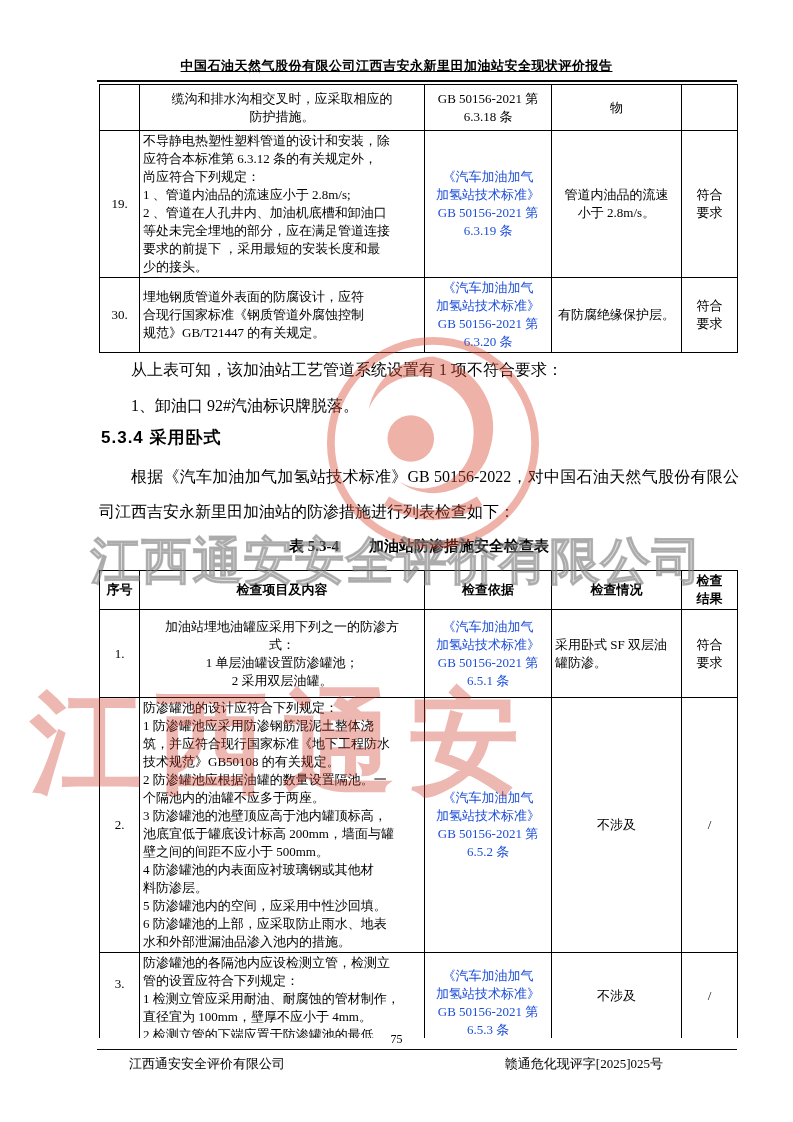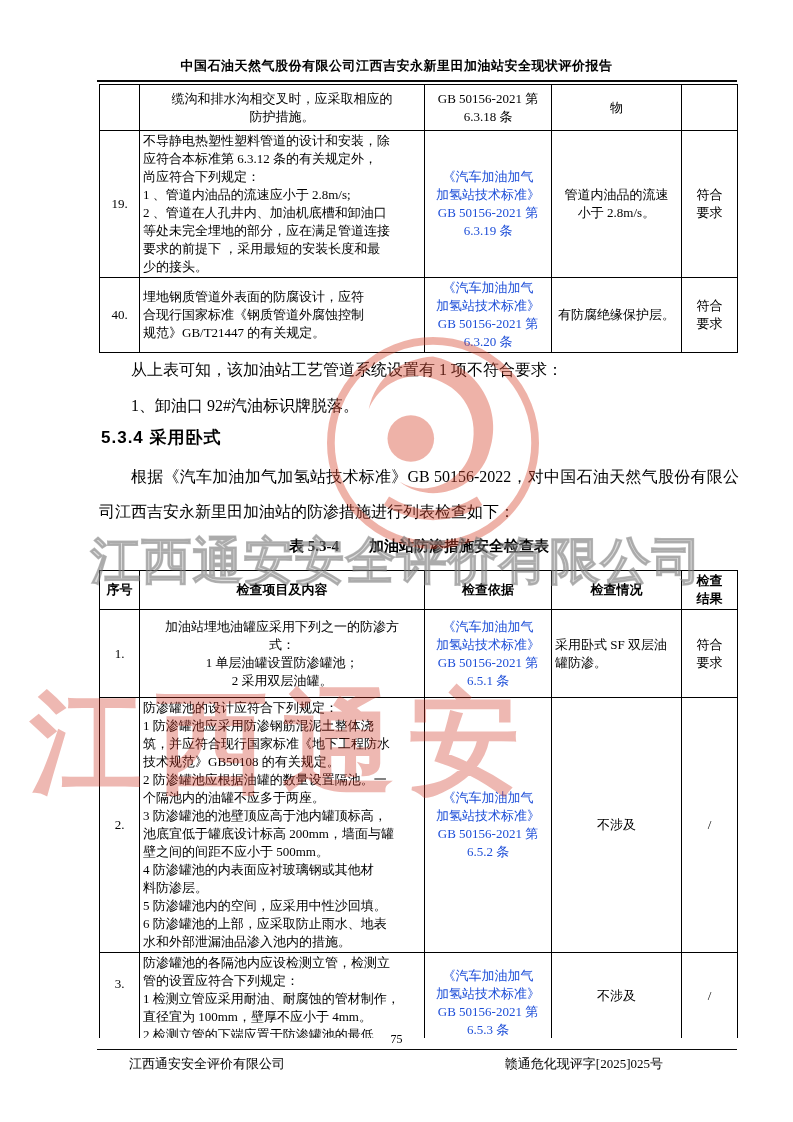--- a/index.html
+++ b/index.html
@@ -4,21 +4,21 @@
 <style>
   * { margin:0; padding:0; box-sizing:border-box; }
   html,body { background:#888; }
   .page {
     position:relative; width:793px; height:1122px; margin:0 auto;
     background:#ffffff; overflow:hidden;
     font-family:"Liberation Serif","DejaVu Serif",serif; color:#000;
   }
   
   .header-title { position:absolute; top:57px; left:0; right:0; text-align:center;
-    font-size:13px; font-weight:bold; letter-spacing:.5px; }
+    font-size:13px; font-weight:bold; letter-spacing:.5px;text-decoration:underline; }
   .header-rule { position:absolute; top:80px; left:97px; width:640px; border-top:2.5px solid #0a0a0a; }
 
   
   table { border-collapse:collapse; table-layout:fixed; width:638px; }
   td,th { border:1px solid #000; font-size:13px; line-height:18px; padding:1px 3px;
     vertical-align:middle; font-weight:normal; overflow:hidden; }
   th { font-weight:bold; }
   .c { text-align:center; }
   .l { text-align:left; }
   .pre { white-space:pre-wrap; }
@@ -93,21 +93,21 @@
       <td class="c pre red">《汽车加油加气
 加氢站技术标准》
 GB 50156-2021 第
 6.3.19 条</td>
       <td class="c pre">管道内油品的流速
 小于 2.8m/s。</td>
       <td class="c pre">符合
 要求</td>
     </tr>
     <tr class="rh70">
-      <td class="c">40.</td>
+      <td class="c">30.</td>
       <td class="l pre">埋地钢质管道外表面的防腐设计，应符
 合现行国家标准《钢质管道外腐蚀控制
 规范》GB/T21447 的有关规定。</td>
       <td class="c pre red">《汽车加油加气
 加氢站技术标准》
 GB 50156-2021 第
 6.3.20 条</td>
       <td class="c">有防腐绝缘保护层。</td>
       <td class="c pre">符合
 要求</td>

